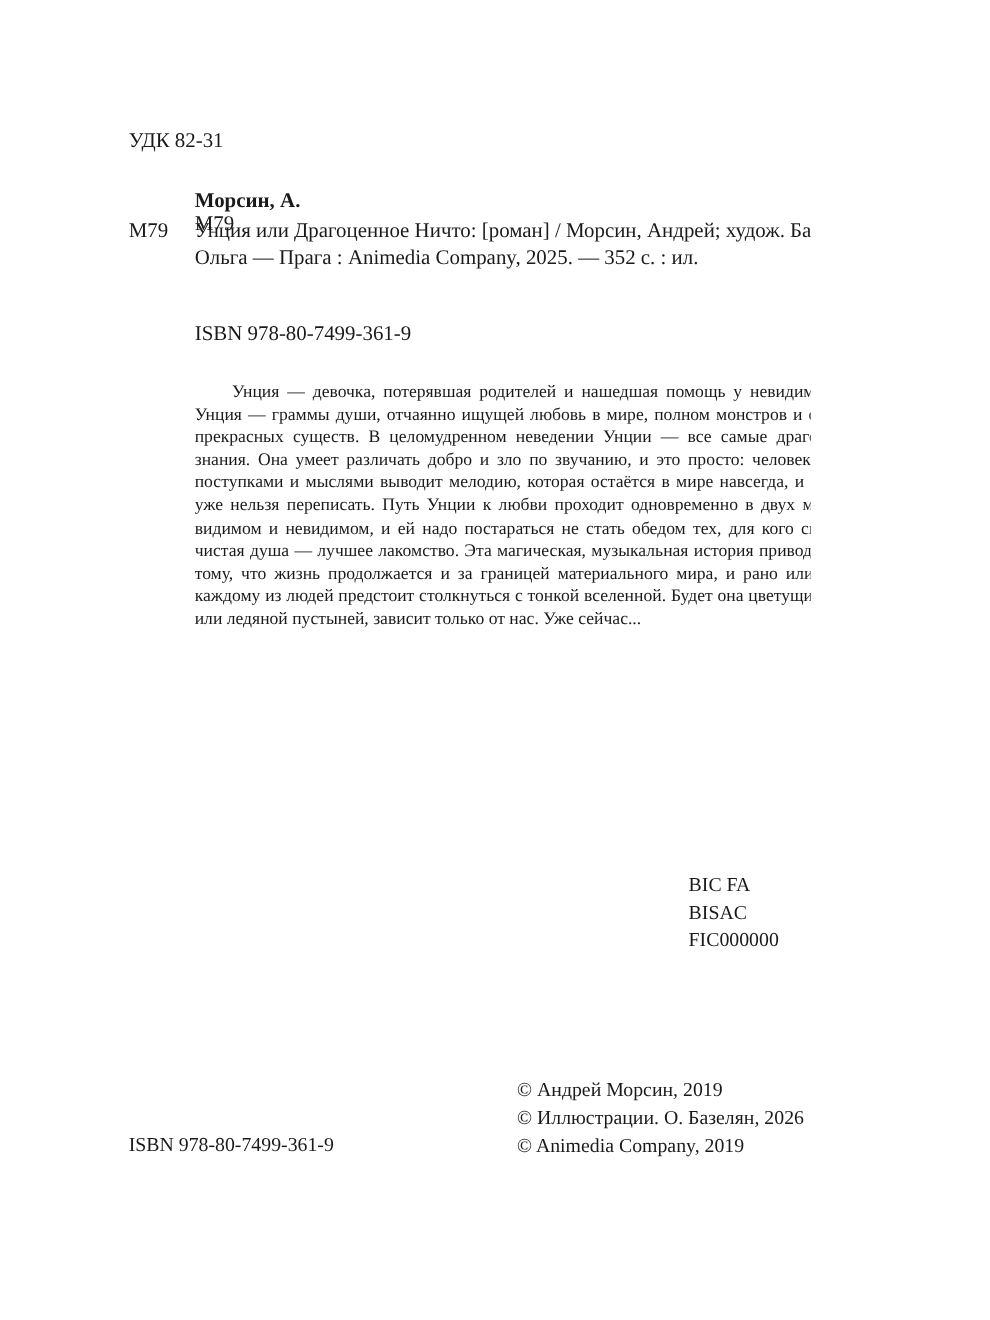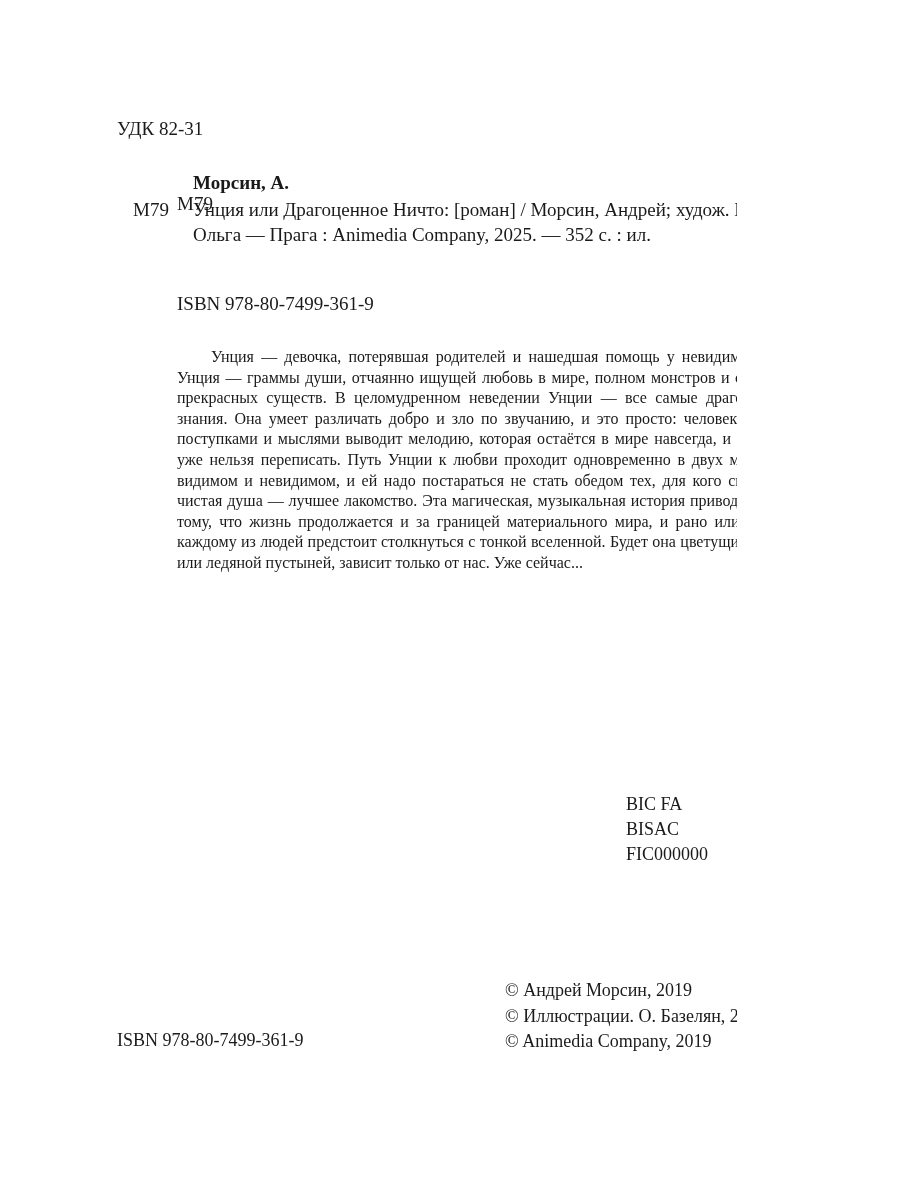--- a/index.html
+++ b/index.html
@@ -30,21 +30,20 @@
   .codes .code-indent { padding-left: 60px; }
 
   
   .record {
     position: absolute;
     left: 117px;
     top: 170px;
     width: 680px;
     font-size: 19px;
     line-height: 25px;
-    margin-left: 16px;
   }
   .record-author {
     margin-left: 60px;
     font-weight: bold;
   }
   .record-body {
     position: relative;
     margin-top: 2px;
   }
   .record-shelf {
@@ -94,21 +93,20 @@
   }
   .subject-codes span { display: block; }
 
   
   .copyright {
     position: absolute;
     left: 470px;
     top: 978px;
     font-size: 18px;
     line-height: 25.5px;
-    margin-left: 35px;
   }
   .copyright span { display: block; white-space: pre; }
 
   
   .footer-isbn {
     position: absolute;
     left: 117px;
     top: 1028px;
     font-size: 18px;
     line-height: 25px;

